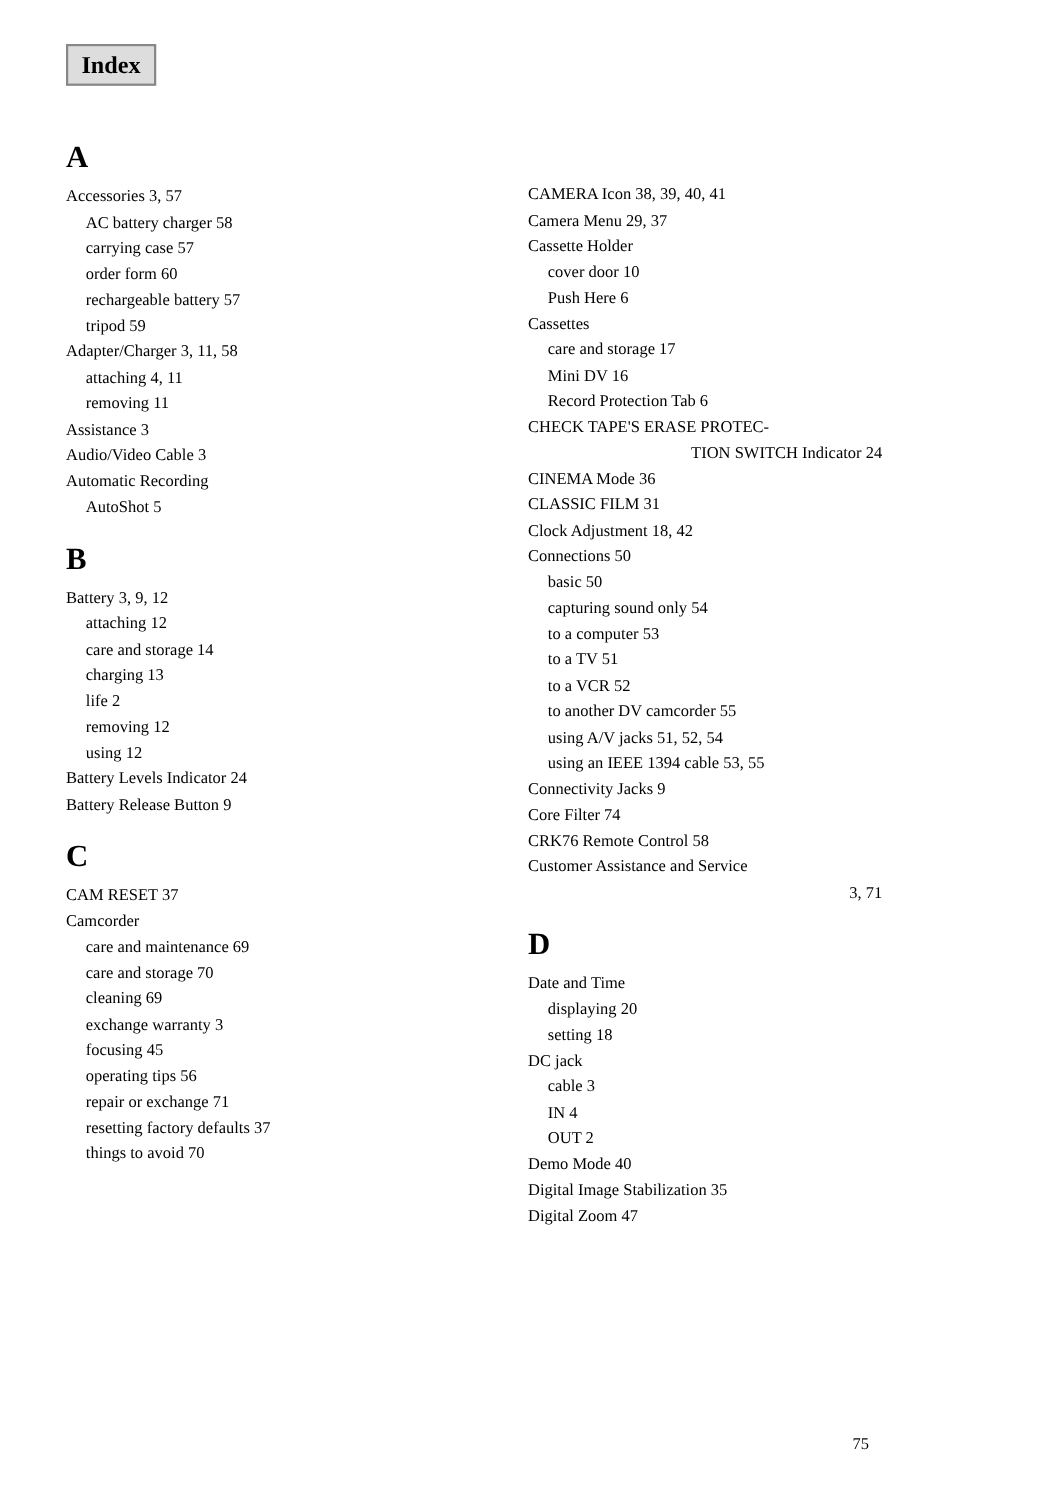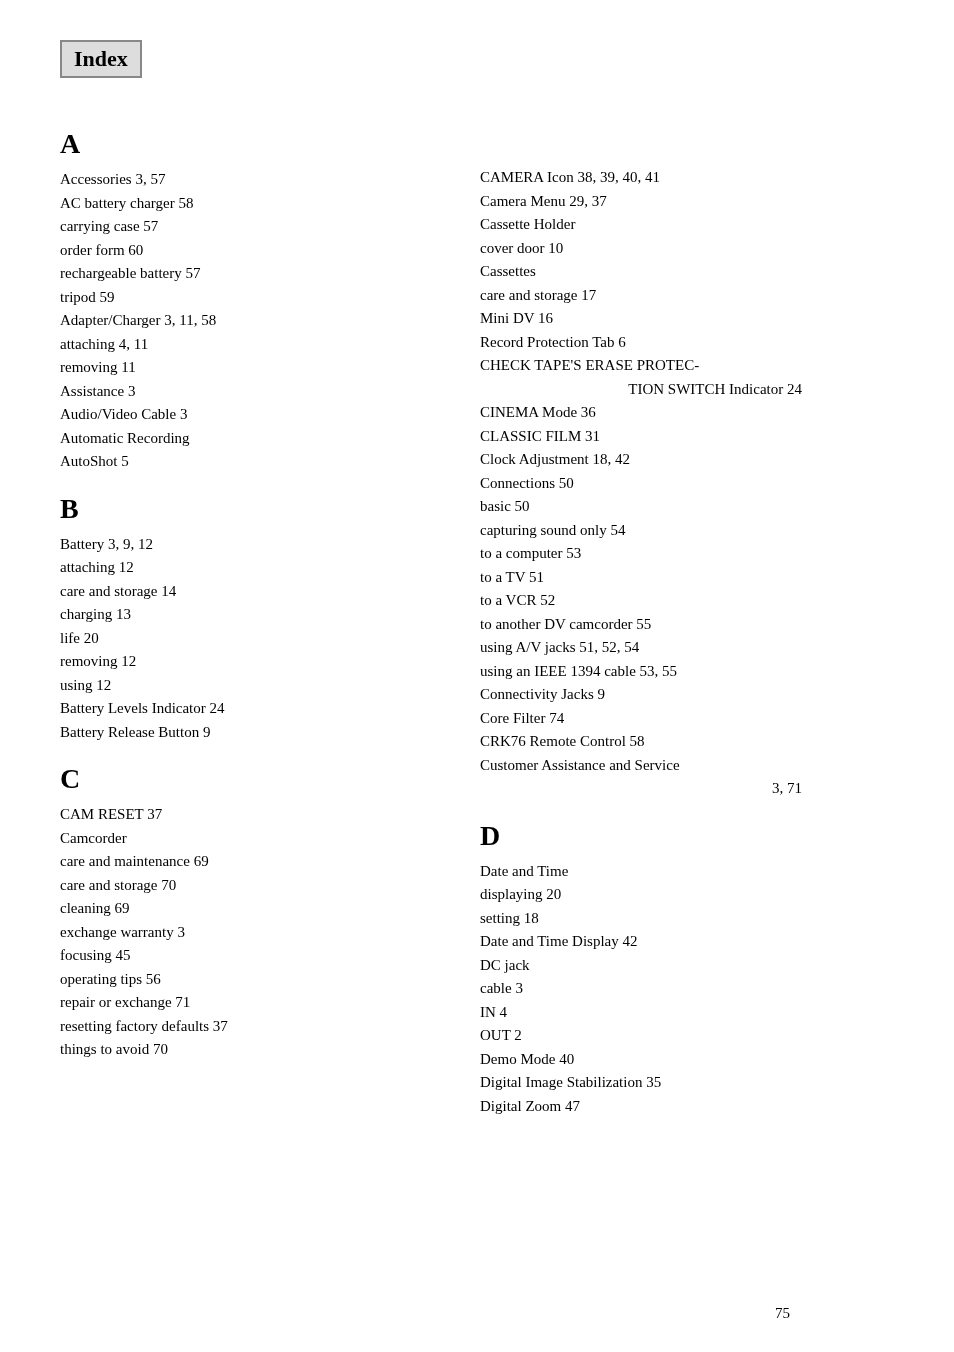--- a/index.html
+++ b/index.html
@@ -65,20 +65,21 @@
     .index-entry {
       margin-bottom: 1px;
       line-height: 1.5;
     }
 
     .index-entry.main-entry {
       margin-left: 0;
     }
 
     .index-entry.sub-entry {
+      margin-left: 18px;
     }
 
     .index-entry.sub-sub-entry {
       margin-left: 36px;
       text-align: right;
     }
 
     .page-footer {
       position: absolute;
       bottom: 30px;
@@ -115,21 +116,21 @@
         <div class="index-entry main-entry">Automatic Recording</div>
         <div class="index-entry sub-entry">AutoShot  5</div>
       </div>
 
       <div class="section">
         <div class="section-letter">B</div>
         <div class="index-entry main-entry">Battery  3,  9,  12</div>
         <div class="index-entry sub-entry">attaching  12</div>
         <div class="index-entry sub-entry">care and storage  14</div>
         <div class="index-entry sub-entry">charging  13</div>
-        <div class="index-entry sub-entry">life  20</div>
+        <div class="index-entry sub-entry">life  2</div>
         <div class="index-entry sub-entry">removing  12</div>
         <div class="index-entry sub-entry">using  12</div>
         <div class="index-entry main-entry">Battery Levels Indicator  24</div>
         <div class="index-entry main-entry">Battery Release Button  9</div>
       </div>
 
       <div class="section">
         <div class="section-letter">C</div>
         <div class="index-entry main-entry">CAM RESET  37</div>
         <div class="index-entry main-entry">Camcorder</div>
@@ -147,20 +148,21 @@
     </div>
 
     <div class="column-right">
 
       <div class="section">
         <div style="margin-top: 58px;"></div>
         <div class="index-entry main-entry">CAMERA Icon  38,  39,  40,  41</div>
         <div class="index-entry main-entry">Camera Menu  29,  37</div>
         <div class="index-entry main-entry">Cassette Holder</div>
         <div class="index-entry sub-entry">cover door  10</div>
+        <div class="index-entry sub-entry">Push Here  6</div>
         <div class="index-entry main-entry">Cassettes</div>
         <div class="index-entry sub-entry">care and storage  17</div>
         <div class="index-entry sub-entry">Mini DV  16</div>
         <div class="index-entry sub-entry">Record Protection Tab  6</div>
         <div class="index-entry main-entry">CHECK TAPE'S ERASE PROTEC-</div>
         <div class="index-entry sub-sub-entry" style="margin-left:36px;">TION SWITCH Indicator  24</div>
         <div class="index-entry main-entry">CINEMA Mode  36</div>
         <div class="index-entry main-entry">CLASSIC FILM  31</div>
         <div class="index-entry main-entry">Clock Adjustment  18,  42</div>
         <div class="index-entry main-entry">Connections  50</div>
@@ -177,21 +179,20 @@
         <div class="index-entry main-entry">CRK76 Remote Control  58</div>
         <div class="index-entry main-entry">Customer Assistance and Service</div>
         <div class="index-entry sub-sub-entry" style="margin-left:36px;">3,  71</div>
       </div>
 
       <div class="section">
         <div class="section-letter">D</div>
         <div class="index-entry main-entry">Date and Time</div>
         <div class="index-entry sub-entry">displaying  20</div>
         <div class="index-entry sub-entry">setting  18</div>
-        <div class="index-entry main-entry">Date and Time Display  42</div>
         <div class="index-entry main-entry">DC jack</div>
         <div class="index-entry sub-entry">cable  3</div>
         <div class="index-entry sub-entry">IN  4</div>
         <div class="index-entry sub-entry">OUT  2</div>
         <div class="index-entry main-entry">Demo Mode  40</div>
         <div class="index-entry main-entry">Digital Image Stabilization  35</div>
         <div class="index-entry main-entry">Digital Zoom  47</div>
       </div>
 
     </div>

